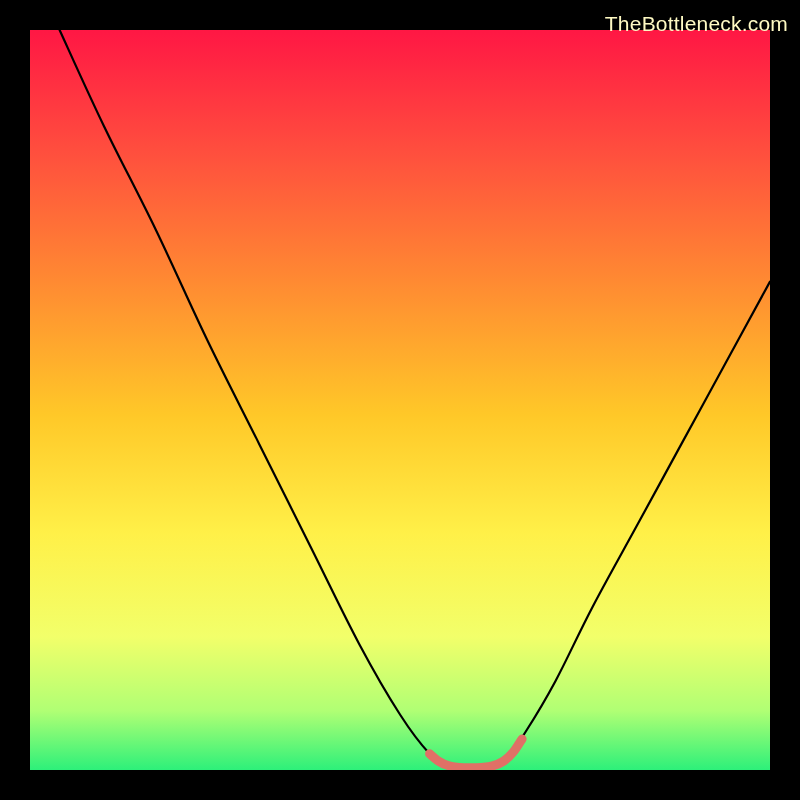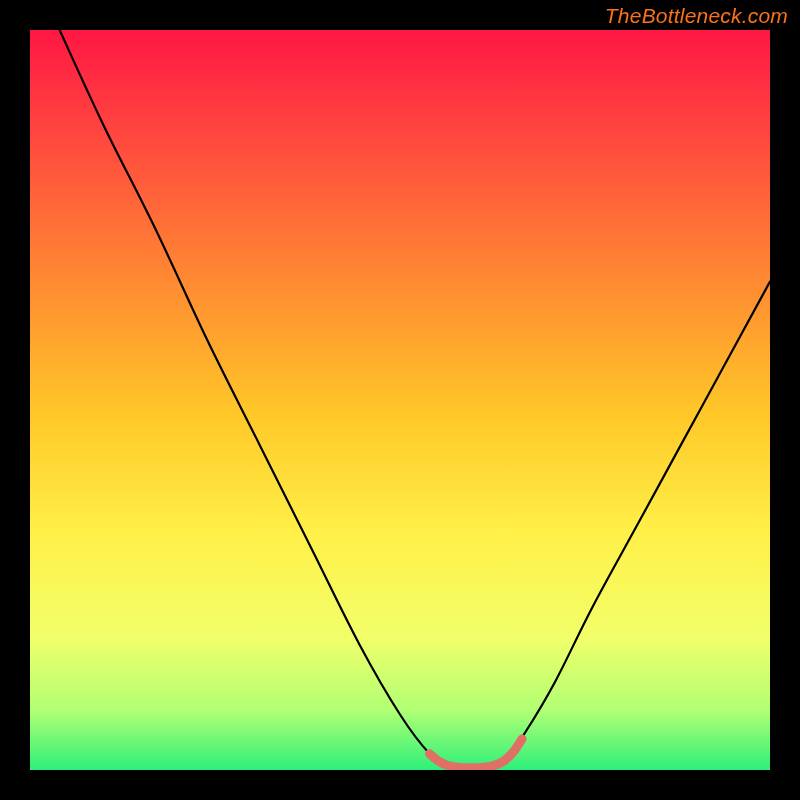--- a/index.html
+++ b/index.html
@@ -6,28 +6,27 @@
   body {
     width: 800px;
     height: 800px;
     background: #000;
     position: relative;
     font-family: Arial, Helvetica, sans-serif;
     overflow: hidden;
   }
   .watermark {
     position: absolute;
-    top: 4px;
+    top: 12px;
     right: 12px;
-    color: #f97316;
+    color: #fef9c3;
     font-size: 21px;
     font-weight: 500;
     z-index: 5;
     letter-spacing: 0.2px;
-    font-style: italic;
   }
   .plot-wrap {
     position: absolute;
     left: 30px;
     top: 30px;
     width: 740px;
     height: 740px;
   }
   svg { display: block; }
 </style>

